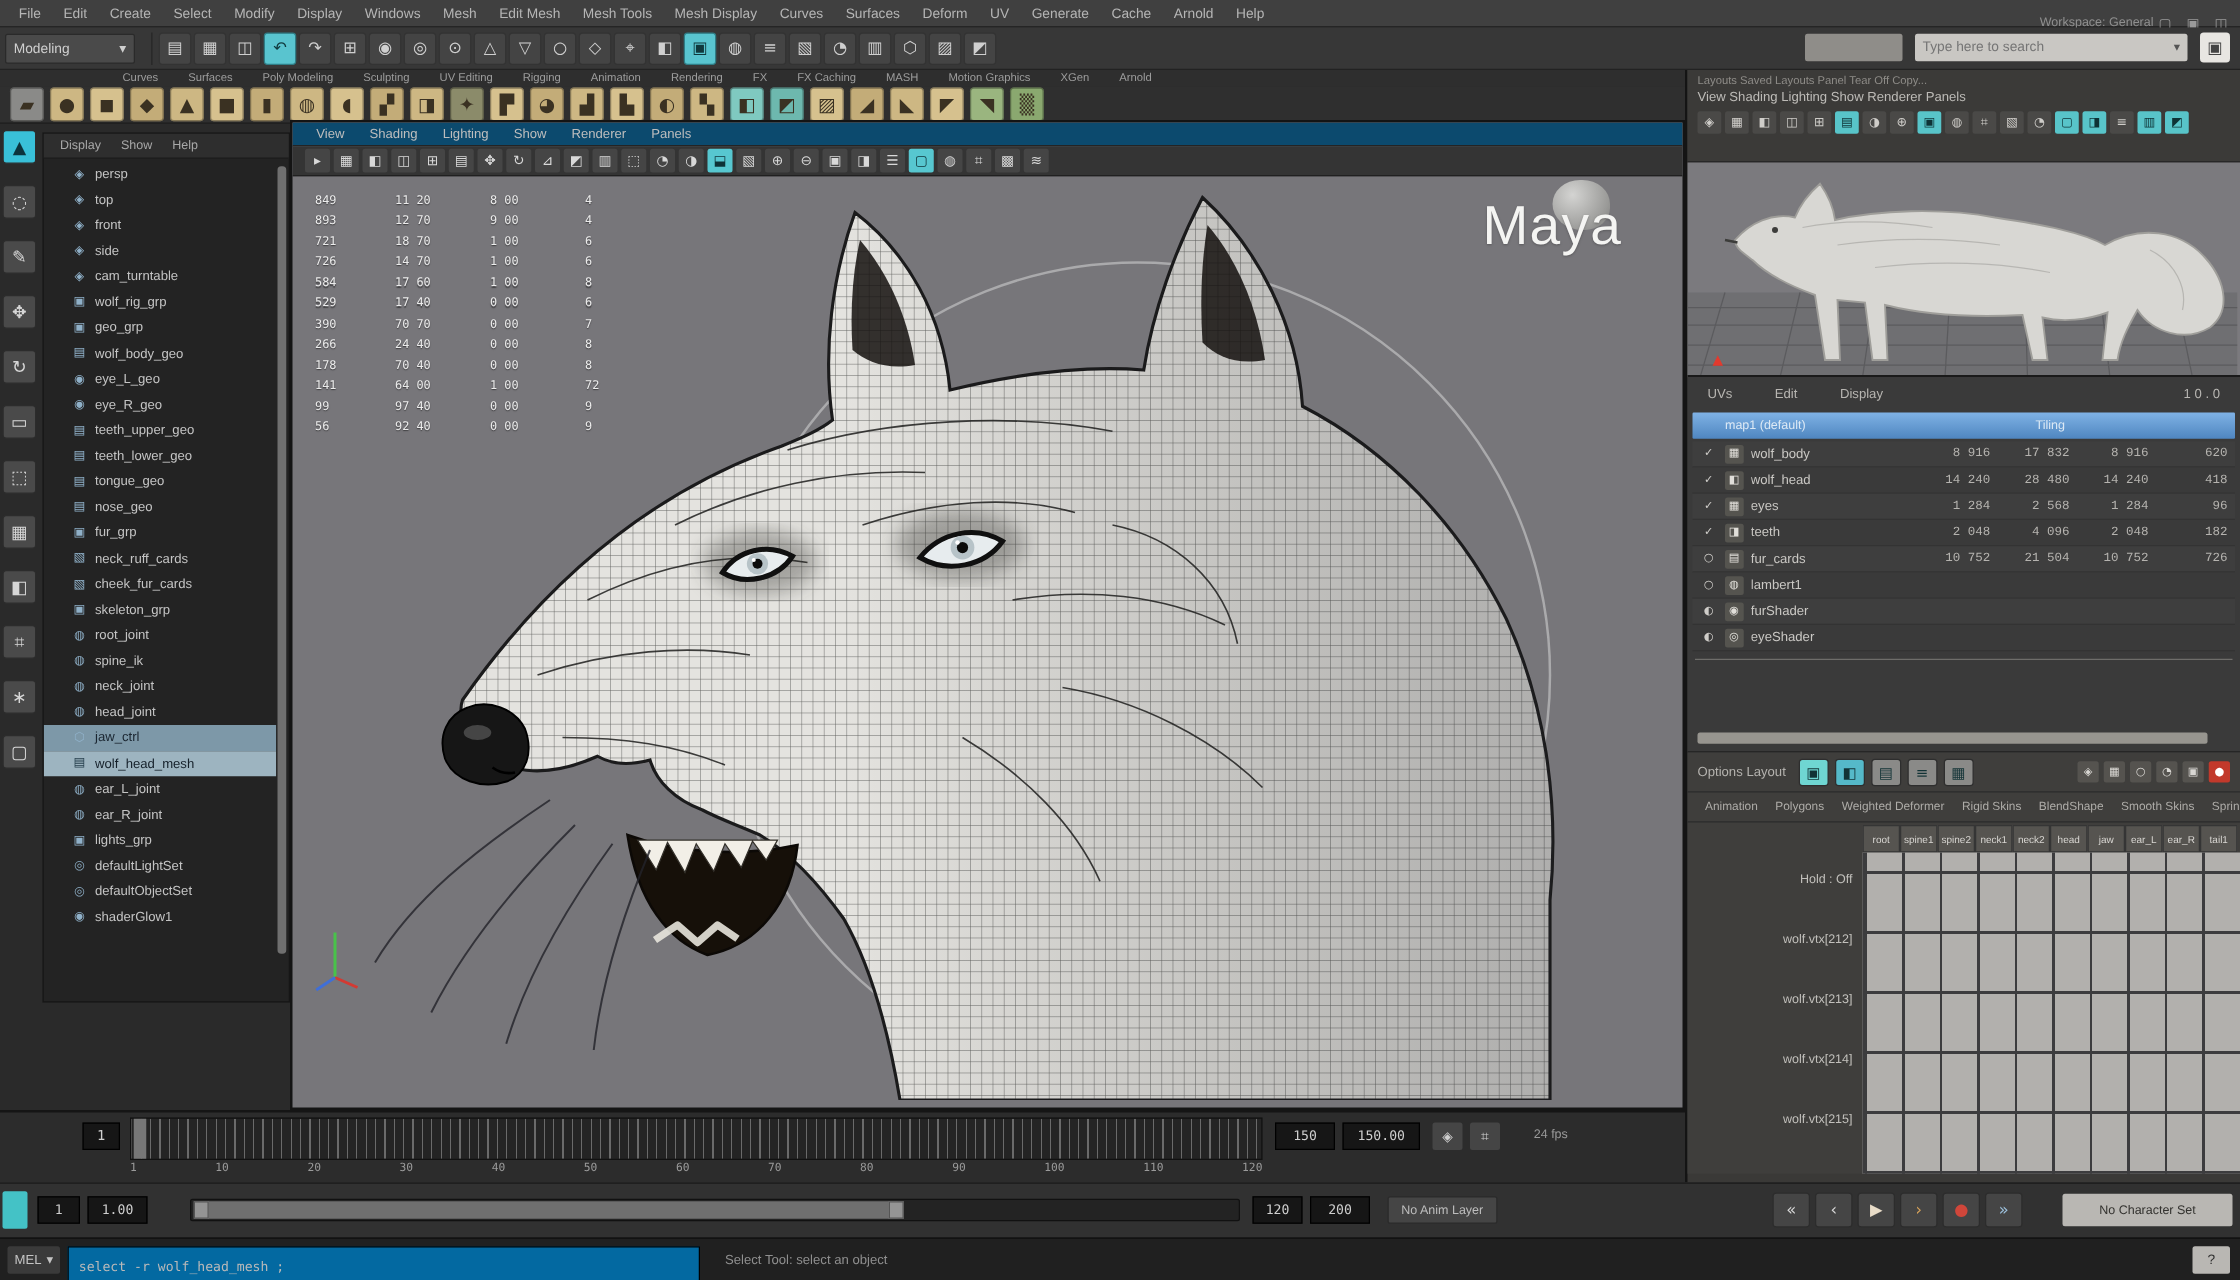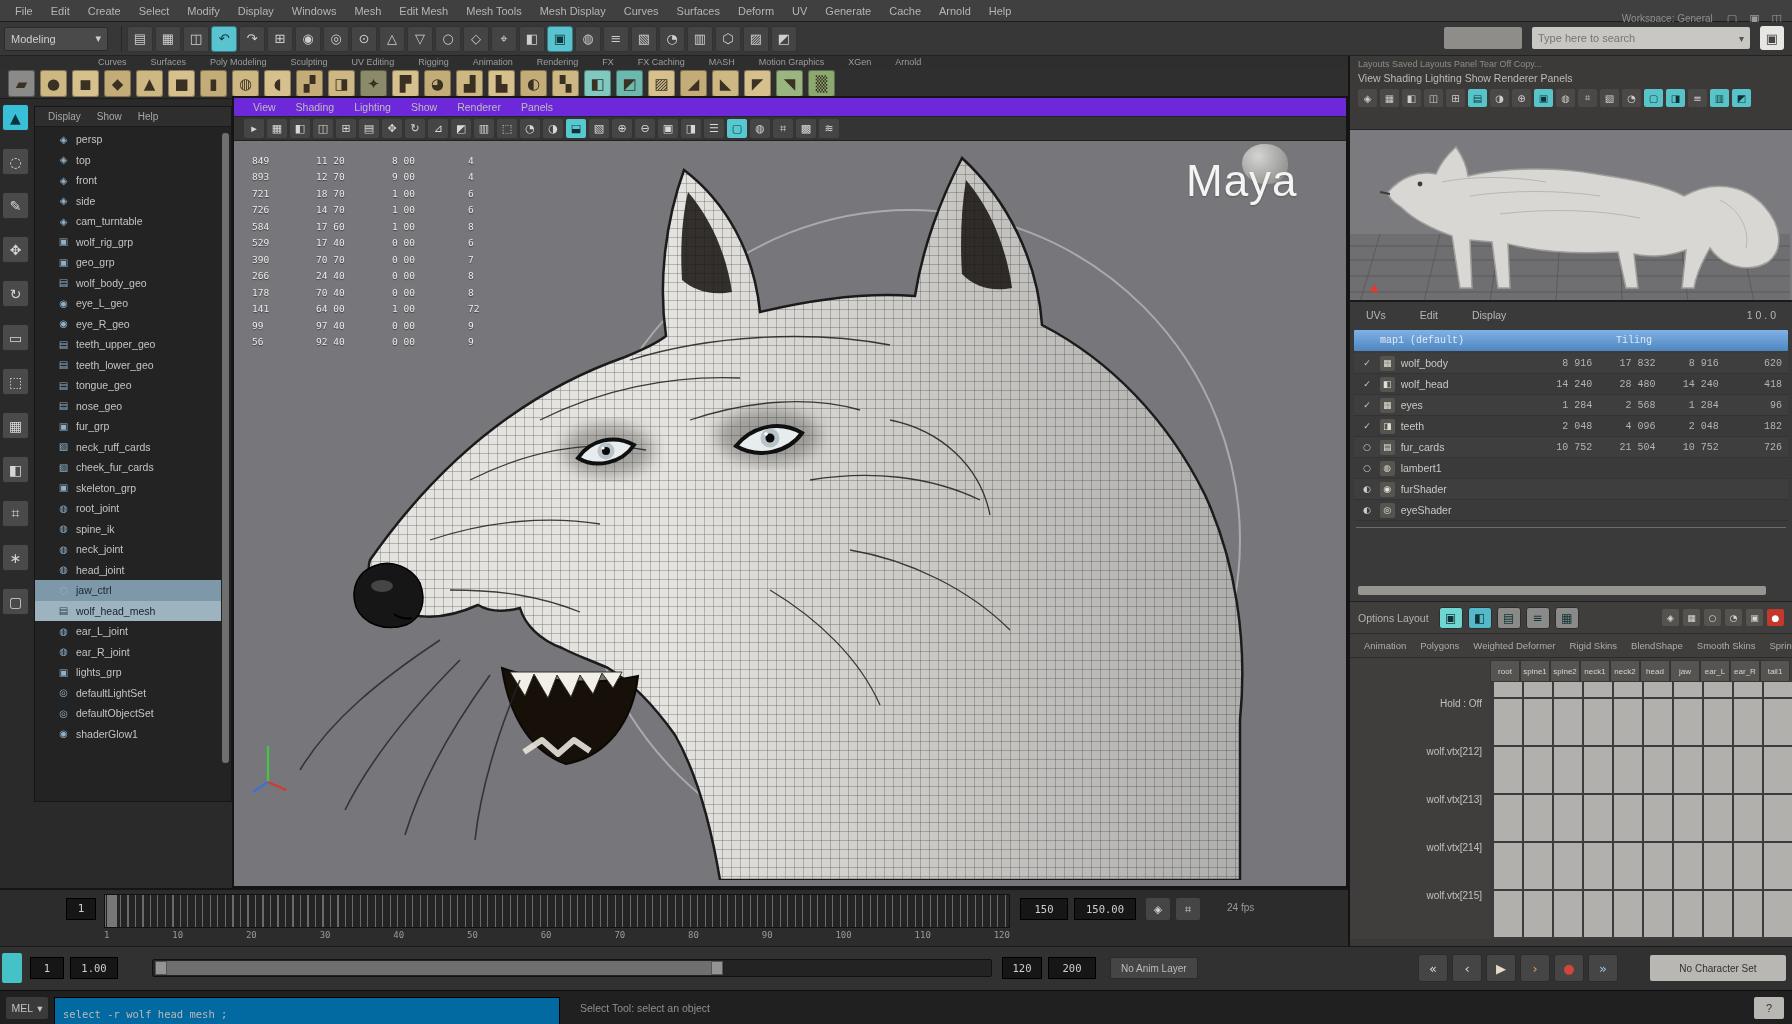--- a/index.html
+++ b/index.html
@@ -5,21 +5,21 @@
   * { margin:0; padding:0; box-sizing:border-box; }
   html,body { background:#111; }
   .screen{ position:relative; width:1792px; height:1024px; background:#2a2a2a; overflow:hidden;
            font-family:"Liberation Sans", sans-serif; color:#c8c8c8; }
   .icon { font-family:"DejaVu Sans", sans-serif; }
 
   
   .menubar{ position:absolute; left:0; top:0; width:1792px; height:22px; background:#404040;
             border-bottom:1px solid #1d1d1d; display:flex; align-items:center; padding-left:6px; }
   .menu-item{ font-size:11px; color:#b5b5b5; padding:0 9px; line-height:22px; cursor:default; white-space:nowrap;}
-  .menubar-right{ position:absolute; right:10px; top:0; height:36px; display:flex; align-items:center; gap:14px;}
+  .menubar-right{ position:absolute; right:10px; top:0; height:36px; display:flex; align-items:center; gap:4px;}
   .menubar-right .ws{ font-size:10px; color:#8f8f8f; }
   .mb-ic{ font-size:11px; color:#9a9a9a; }
 
   
   .statusbar{ position:absolute; left:0; top:22px; width:1792px; height:34px; background:#373737;
               border-bottom:1px solid #222; display:flex; align-items:center; padding-left:4px; }
   .mode-dd{ width:104px; height:24px; background:#4a4a4a; border:1px solid #2a2a2a; border-radius:2px;
             font-size:11px; color:#cfcfcf; display:flex; align-items:center; justify-content:space-between; padding:0 6px; margin-right:8px;}
   .sb-sep{ width:1px; height:26px; background:#262626; margin:0 5px; }
   .sb-icons{ display:flex; align-items:center; gap:2px; }
@@ -54,21 +54,21 @@
   .o-list{ position:absolute; left:0; top:22px; right:10px; bottom:0; overflow:hidden; }
   .o-row{ height:20.5px; display:flex; align-items:center; gap:6px; padding-left:22px; }
   .o-row .g{ font-size:10px; color:#8fb0c8; width:13px; text-align:center;}
   .o-row .lbl{ font-size:10.5px; color:#c4c4c4; white-space:nowrap;}
   .o-row.sel{ background:#9db4c0; } .o-row.sel .lbl{ color:#15202a; } .o-row.sel .g{ color:#27404e;}
   .o-row.sel-soft{ background:#7d98a8; } .o-row.sel-soft .lbl{ color:#1a2530;}
   .o-scroll{ position:absolute; right:2px; top:26px; width:7px; height:630px; background:#6f6f6f; border-radius:3px; }
 
   
   .viewport{ position:absolute; left:232px; top:96px; width:1116px; height:792px; background:#77767a; border:2px solid #141414; overflow:hidden;}
-  .vp-menus{ position:absolute; left:0; top:0; width:100%; height:19px; background:#6d28d9; border-bottom:1px solid #242424;
+  .vp-menus{ position:absolute; left:0; top:0; width:100%; height:19px; background:#0c4a6e; border-bottom:1px solid #242424;
              display:flex; gap:2px; padding-left:10px; z-index:6;}
   .vp-menus span{ font-size:10.5px; color:#bdbdbd; line-height:19px; padding:0 9px;}
   .vp-icons{ position:absolute; left:0; top:19px; width:100%; height:24px; background:#343434; border-bottom:1px solid #202020;
              display:flex; align-items:center; gap:3px; padding-left:10px; z-index:6;}
   .vp-ic{ width:20px; height:19px; background:#454545; border-radius:2px; display:flex; align-items:center; justify-content:center;
           font-size:11px; color:#d8d8d8;}
   .vp-ic.hl{ background:#57c7d0; color:#0e3237;}
   .wolf-svg{ position:absolute; left:56px; top:22px; z-index:2; }
   .hud{ position:absolute; left:18px; top:54px; z-index:5; }
   .hud-row{ display:flex; gap:12px; height:16.5px; align-items:center;}
@@ -91,21 +91,21 @@
   .rp-ic.hl{ background:#58c4c9; color:#0e3336;}
   .rp-preview{ position:relative; height:172px; background:#7b7a7e; overflow:hidden; border-bottom:2px solid #1a1a1a;}
   .red-marker{ position:absolute; left:20px; bottom:6px; color:#e23a2e; font-size:11px; z-index:3;}
   
   .rp-table{ position:relative; height:300px; background:#3a3a3a; border-bottom:1px solid #202020;}
   .rpt-menu{ height:26px; display:flex; align-items:center; gap:18px; padding:0 8px; }
   .rpt-menu span{ font-size:10.5px; color:#b8b6b2; padding:0 8px;}
   .rpt-right{ margin-left:auto; font-size:10px; color:#a5a3a0;}
   .rpt-selrow{ height:21px; margin:2px 4px 0 4px; background:linear-gradient(#7fb2e5,#4f86c0); border-radius:1px;
                display:flex; align-items:center; padding:0 26px; }
-  .rpt-selrow span{ font-size:10px; color:#dce9f5;font-family:Liberation Mono, monospace; }
+  .rpt-selrow span{ font-size:10px; color:#dce9f5; }
   .rpt-selrow .rt{ margin-left:auto; margin-right:110px;}
   .rpt-rows{ padding:2px 4px; }
   .rpt-row{ height:21px; display:flex; align-items:center; gap:6px; padding:0 6px; border-bottom:1px solid #333;}
   .rpt-row:nth-child(odd){ background:#3e3e3e; }
   .rpt-row .vis{ width:14px; font-size:9px; color:#cfcdc9; text-align:center;}
   .rpt-row .tg{ width:15px; height:15px; background:#55544f; border-radius:2px; font-size:9px; color:#e0ded9; display:flex; align-items:center; justify-content:center;}
   .rpt-row .nm{ font-size:10.5px; color:#cac8c4; width:130px; white-space:nowrap; overflow:hidden;}
   .rpt-row .num{ font-size:10px; color:#b5b3af; width:58px; text-align:right; font-family:Liberation Mono, monospace;}
   .rpt-divider{ height:1px; background:#6e6d6a; margin:4px 6px 0 6px;}
   .rpt-hscroll{ position:absolute; left:8px; bottom:6px; width:408px; height:9px; background:#97958f; border-radius:2px;}

